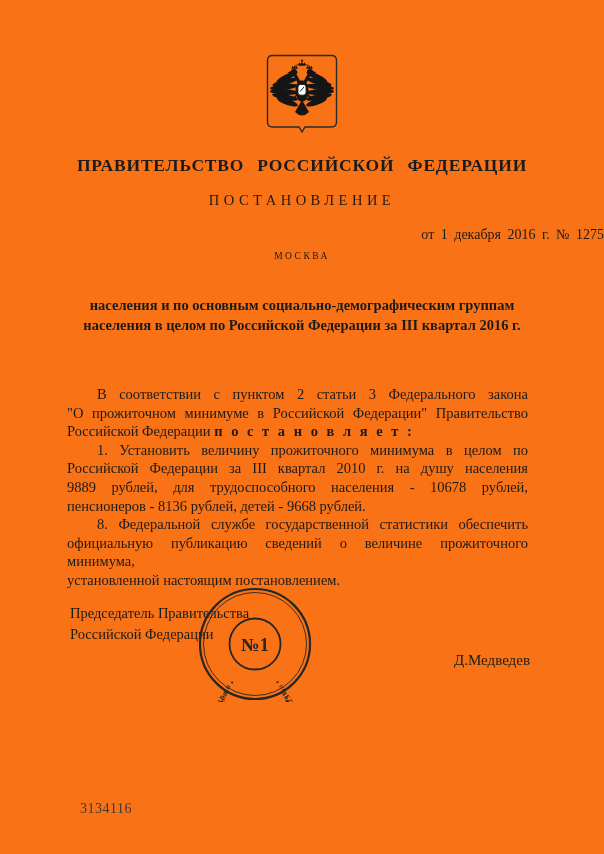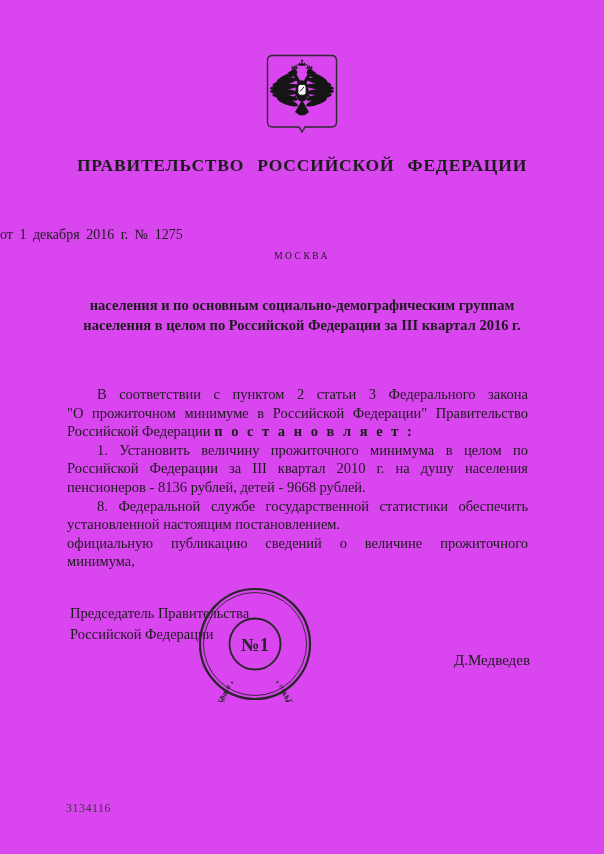--- a/index.html
+++ b/index.html
@@ -1,31 +1,31 @@
 <!DOCTYPE html>
 <html><head>
 <meta charset="utf-8">
 <style>
   html,body{margin:0;padding:0;background:#e8e8e8;}
   .page{
-    position:relative; width:604px; height:854px; background:#d946ef;
+    position:relative; width:604px; height:854px; background:#f97316;
     font-family:"Liberation Serif","DejaVu Serif",serif; color:#1b1b1b;
     overflow:hidden; margin:0 auto;
   }
   .emblem{position:absolute; left:50%; top:54px; transform:translateX(-50%); width:72px; height:79px;}
   .org-title{
     position:absolute; top:155px; left:0; width:100%; text-align:center;
     font-weight:bold; font-size:17.5px; letter-spacing:0.8px; word-spacing:8px; white-space:nowrap;
   }
   .doc-type{
     position:absolute; top:192px; left:0; width:100%; text-align:center;
     font-size:14.5px; letter-spacing:4.5px; white-space:nowrap;
   }
   .date-line{
-    position:absolute; top:227px; left:0; width:100%; text-align:left;
+    position:absolute; top:227px; left:0; width:100%; text-align:right;
     font-size:14px; word-spacing:3px; white-space:nowrap;
   }
   .city{
     position:absolute; top:251px; left:0; width:100%; text-align:center;
     font-size:9.5px; font-weight:normal; letter-spacing:2.5px;
   }
   .subject{
     position:absolute; top:296px; left:52px; right:52px; text-align:center;
     font-weight:bold; font-size:14.5px; line-height:19.5px;
   }
@@ -35,21 +35,21 @@
   }
   .body-line.just{text-align:justify; text-align-last:justify;}
   .body-line.ind{text-indent:30px;}
   .emph{font-weight:bold; letter-spacing:2.5px;margin-top:25px;}
   .sig-left{
     position:absolute; left:70px; top:603px; font-size:14.5px; line-height:21px; text-align:left;
   }
   .sig-name{position:absolute; right:74px; top:624px; font-size:15px;margin-top:28px;}
   .stamp{position:absolute; left:197px; top:586px; width:116px; height:116px;}
   .stamp svg{display:block;}
-  .doc-code{position:absolute; left:66px; top:801px; font-size:12px; letter-spacing:0.5px; color:#3a3a3a;}
+  .doc-code{position:absolute; left:80px; top:801px; font-size:14px; letter-spacing:0.5px; color:#3a3a3a;}
 </style>
 </head>
 <body>
 
 <div class="page">
 
   <div class="emblem">
     <svg width="72" height="79" viewBox="0 0 72 79" xmlns="http://www.w3.org/2000/svg">
       <path d="M6.5 1.5 H65.5 Q70.5 1.5 70.5 6.5 V68 Q70.5 73 65.5 73 H39 L36 78 L33 73 H6.5 Q1.5 73 1.5 68 V6.5 Q1.5 1.5 6.5 1.5 Z" fill="none" stroke="#2b2b2b" stroke-width="1.4"></path>
       <g transform="translate(36,38)" fill="#151515" stroke="none">
@@ -78,38 +78,40 @@
         <path d="M12 5.4 v-2 M11 4.4 h2" stroke="#151515" stroke-width="0.8" fill="none"></path>
         <path d="M0 8 L-7 20 Q-3.5 23.5 0 23.5 Q3.5 23.5 7 20 Z"></path>
         <ellipse cx="0" cy="-1" rx="6.6" ry="10.8"></ellipse>
         <rect x="-4.1" y="-7.6" width="8.2" height="10.8" rx="2.6" fill="#ffffff" stroke="#151515" stroke-width="1"></rect>
         <path d="M-2 -0.5 L2 -5" stroke="#151515" stroke-width="1" fill="none"></path>
       </g>
     </svg>
   </div>
 
   <div class="org-title">ПРАВИТЕЛЬСТВО РОССИЙСКОЙ ФЕДЕРАЦИИ</div>
+  <div class="doc-type">ПОСТАНОВЛЕНИЕ</div>
   <div class="date-line">от 1 декабря 2016 г. № 1275</div>
   <div class="city">МОСКВА</div>
 
   <div class="subject">
       <div>населения и по основным социально-демографическим группам</div>
       <div>населения в целом по Российской Федерации за III квартал 2016 г.</div>
     </div>
 
   <div class="body-text">
       <div class="body-line just ind">В соответствии с пунктом 2 статьи 3 Федерального закона</div>
       <div class="body-line just">"О прожиточном минимуме в Российской Федерации" Правительство</div>
       <div class="body-line"><span>Российской Федерации </span><span class="emph">п о с т а н о в л я е т :</span></div>
       <div class="body-line just ind">1. Установить величину прожиточного минимума в целом по</div>
       <div class="body-line just">Российской Федерации за III квартал 2010 г. на душу населения</div>
+      <div class="body-line just">9889 рублей, для трудоспособного населения - 10678 рублей,</div>
       <div class="body-line">пенсионеров - 8136 рублей, детей - 9668 рублей.</div>
       <div class="body-line just ind">8. Федеральной службе государственной статистики обеспечить</div>
+      <div class="body-line just">официальную публикацию сведений о величине прожиточного минимума,</div>
       <div class="body-line">установленной настоящим постановлением.</div>
-      <div class="body-line just">официальную публикацию сведений о величине прожиточного минимума,</div>
     </div>
 
   <div class="sig-left">
     <div>Председатель Правительства</div>
     <div>Российской Федерации</div>
   </div>
   <div class="sig-name">Д.Медведев</div>
 
   <div class="stamp">
     <svg width="116" height="116" viewBox="0 0 116 116" xmlns="http://www.w3.org/2000/svg">

